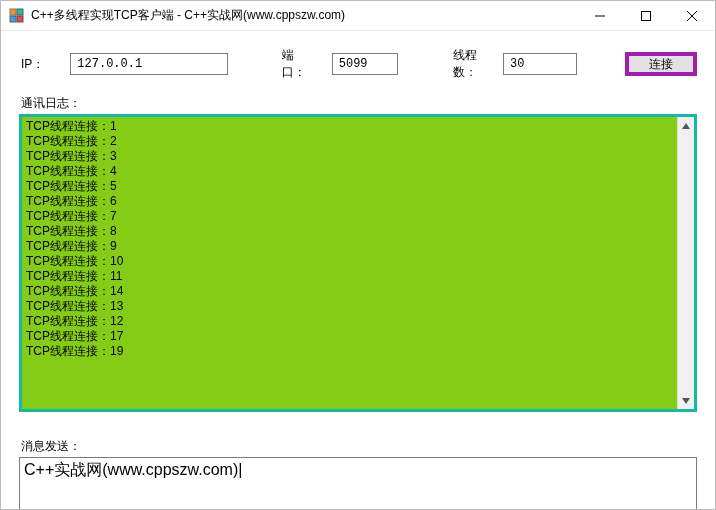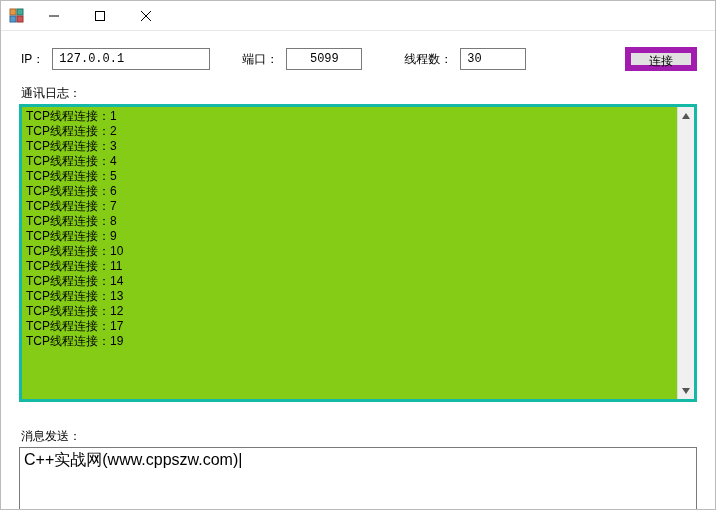--- a/index.html
+++ b/index.html
@@ -30,37 +30,37 @@
     width: 46px; height: 30px;
     display: flex; align-items: center; justify-content: center;
     color: #000;
   }
   .content {
     padding: 10px 18px 18px 18px;
   }
   .row1 {
     display: flex;
     align-items: center;
-    gap: 6px;
+    gap: 24px;
     margin-bottom: 14px;
     margin-top: 6px;
   }
   .row1 .lbl { margin-left: 2px; margin-right: 2px; }
   .field {
     border: 1px solid #7a7a7a;
     height: 22px;
     padding: 2px 6px;
     background: #fff;
     font-family: Liberation Mono, monospace;
     font-size: 12px;
   }
   .btn {
     height: 24px;
     min-width: 72px;
-    border: 6px solid #a21caf;
+    border: 4px solid #a21caf;
     background: #e1e1e1;
     font-family: inherit;
     font-size: 12px;
     cursor: pointer;
     padding: 0 8px;
   }
   .section-label {
     margin: 4px 0 2px 2px;
   }
   .logbox-wrap {
@@ -112,20 +112,21 @@
 
 <div class="titlebar">
   <span class="icon">
     <svg width="16" height="16" viewBox="0 0 16 16">
       <rect x="1" y="1" width="6" height="6" fill="#d94" stroke="#a63"></rect>
       <rect x="8" y="1" width="6" height="6" fill="#4a9" stroke="#276"></rect>
       <rect x="1" y="8" width="6" height="6" fill="#59c" stroke="#369"></rect>
       <rect x="8" y="8" width="6" height="6" fill="#c55" stroke="#933"></rect>
     </svg>
   </span>
+  <span class="title">C++多线程实现TCP客户端 - C++实战网(www.cppszw.com)</span>
   <div class="winbtn">
     <svg width="10" height="10">
         <line x1="0" y1="5" x2="10" y2="5" stroke="#000" stroke-width="1"></line>
       </svg>
   </div>
   <div class="winbtn">
     <svg width="10" height="10">
         <rect x="0.5" y="0.5" width="9" height="9" fill="none" stroke="#000" stroke-width="1"></rect>
       </svg>
   </div>
@@ -137,24 +138,24 @@
   </div>
 </div>
 
 <div class="content">
 
   <div class="row1">
     <span class="lbl">IP：</span>
     <input class="field" style="width: 158px;" value="127.0.0.1">
     <span style="width:18px"></span>
     <span class="lbl">端口：</span>
-    <input class="field" style="width: 76px; text-align: center;" value="5099">
+    <input class="field" style="width: 66px;" value="5099">
     <span style="width:28px"></span>
     <span class="lbl">线程数：</span>
-    <input class="field" style="width: 66px;" value="30">
+    <input class="field" style="width: 74px;" value="30">
     <span class="spacer"></span>
     <button class="btn">连接</button>
   </div>
 
   <div class="section-label">通讯日志：</div>
   <div class="logbox-wrap">
     <div class="logbox" id="logbox">TCP线程连接：1
 TCP线程连接：2
 TCP线程连接：3
 TCP线程连接：4

